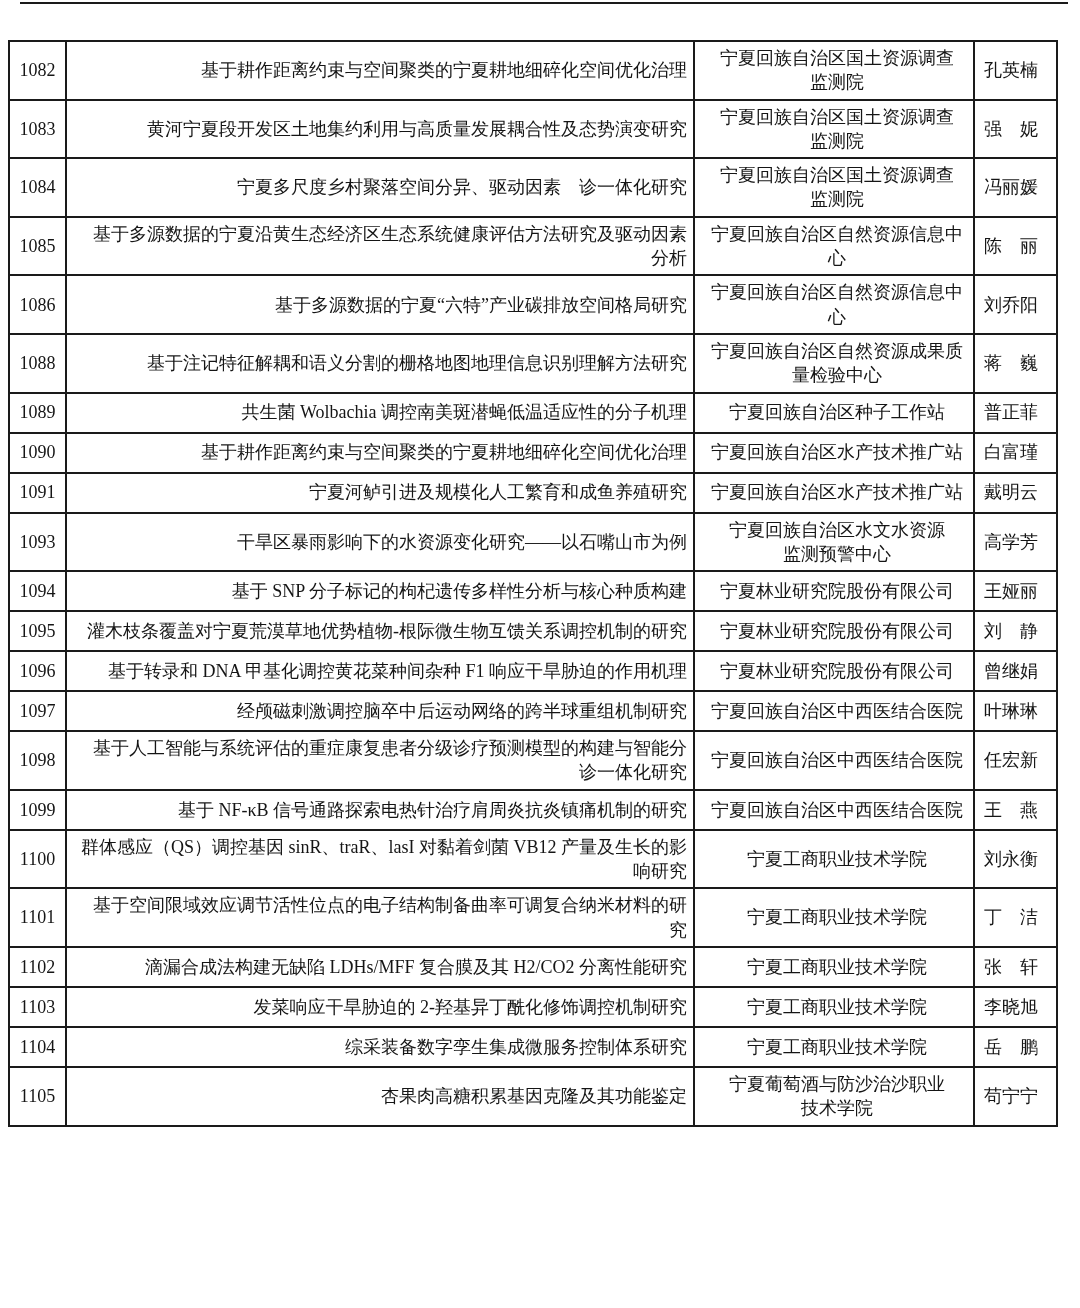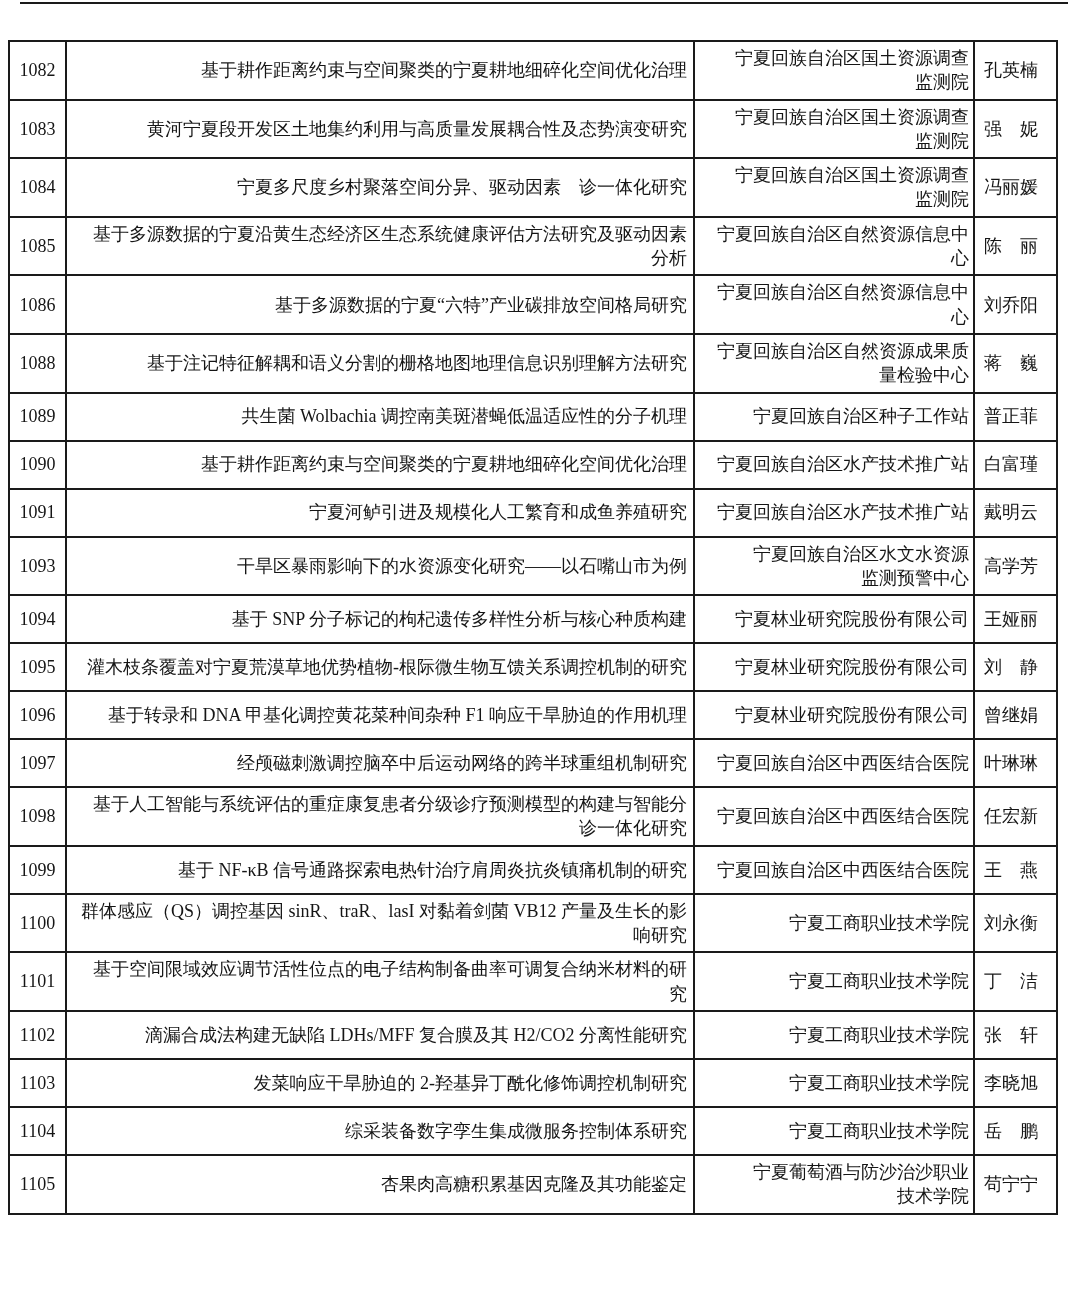--- a/index.html
+++ b/index.html
@@ -34,24 +34,24 @@
   }
   table.projects td {
     border: 2px solid #1a1a1a;
     vertical-align: middle;
     font-size: 18px;
     line-height: 1.35;
     white-space: pre-line;
     word-break: normal;
     overflow: hidden;
   }
-  table.projects tr { height: 48px; }
+  table.projects tr { height: 40px; }
   td.id    { text-align: center; padding: 4px 2px; }
   td.title { text-align: right;  padding: 4px 6px 4px 9px; }
-  td.institution { text-align: right; padding: 4px 4px 4px 10px; }
+  td.institution { text-align: center; padding: 4px 4px 4px 10px; }
   td.leader { text-align: left; padding: 4px 3px 4px 9px; margin-left: 9px; }
 </style>
 </head>
 <body>
 
 <div class="page">
   <div class="top-line"></div>
   <table class="projects">
     <colgroup>
       <col style="width:57px">

